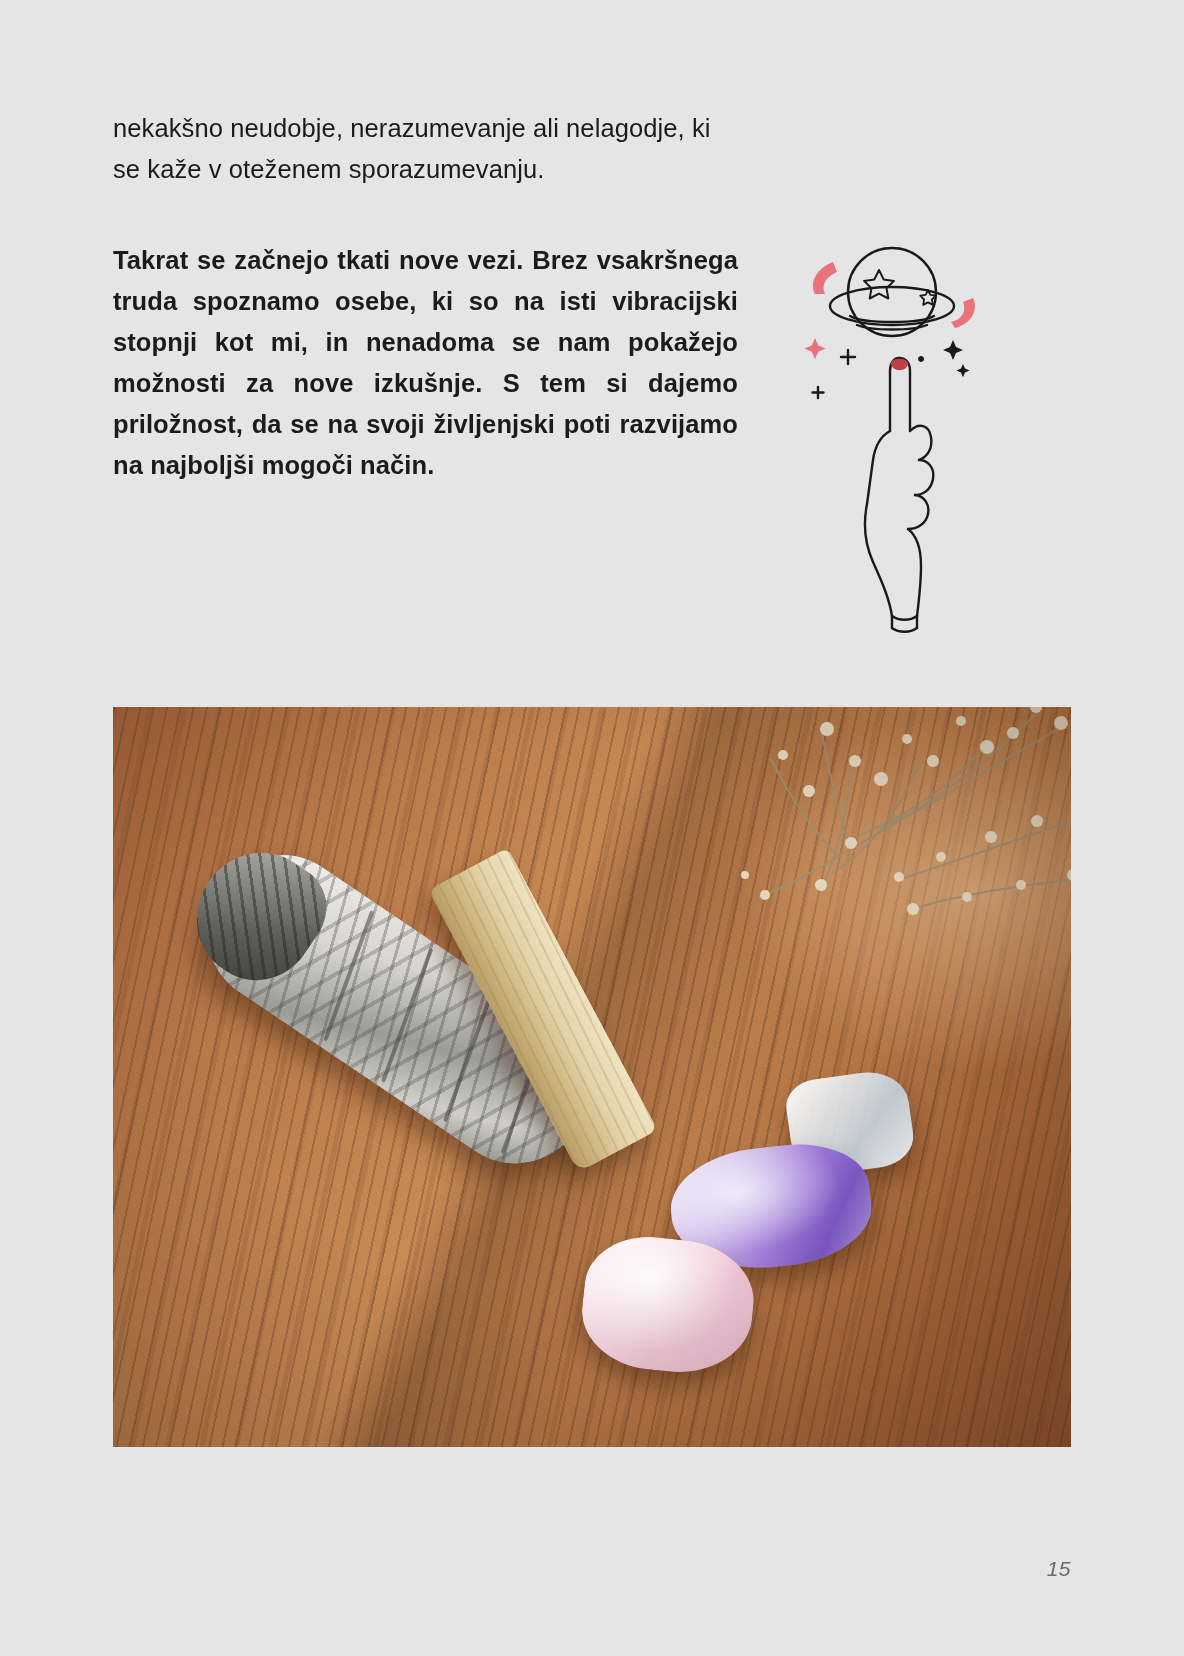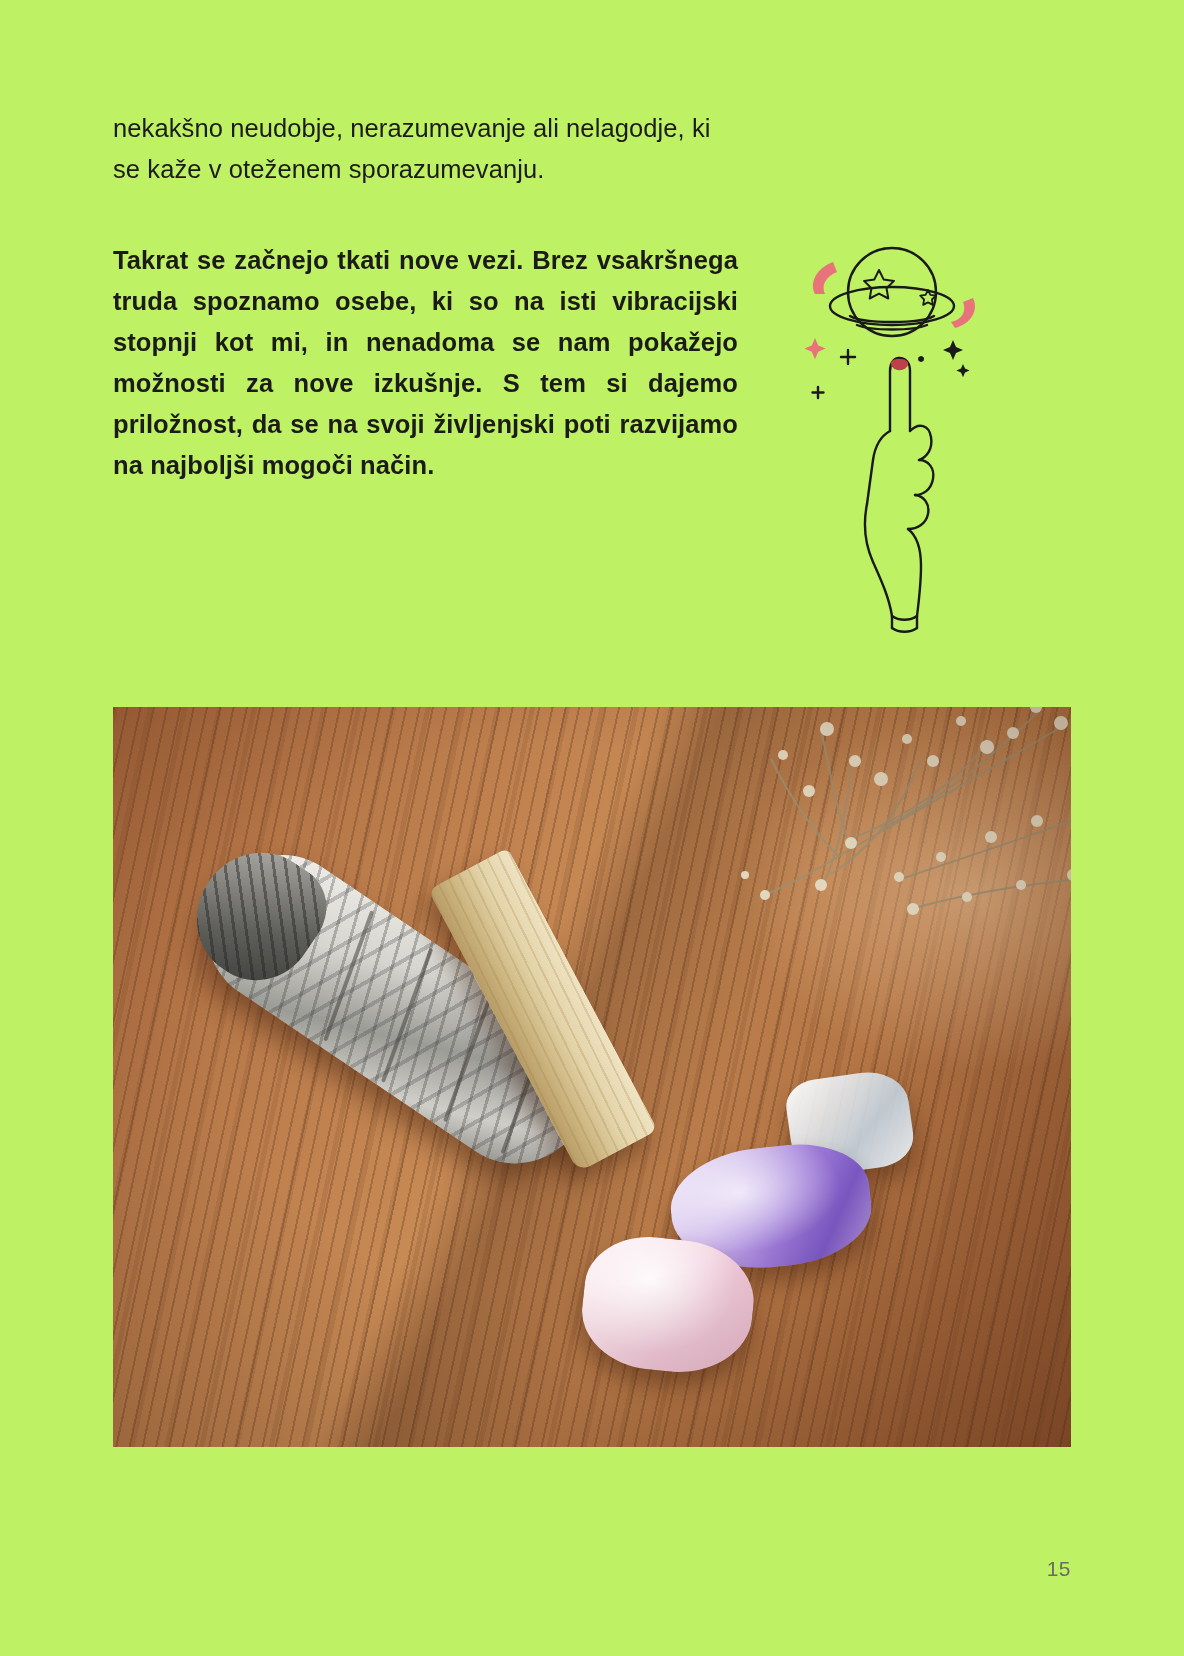--- a/index.html
+++ b/index.html
@@ -12,21 +12,21 @@
     height: 1656px;
     position: relative;
     font-family: "Liberation Sans", sans-serif;
     color: #231f20;
     overflow: hidden;
   }
 
   .page {
     position: absolute;
     inset: 0;
-    background: #bef264;
+    background: #e5e5e5;
   }
 
   
   .text-col {
     position: absolute;
     left: 113px;
     top: 108px;
     width: 625px;
   }
   .para {
@@ -222,20 +222,21 @@
   .flowers svg { display:block; width:100%; height:100%; }
 
   
   .page-number {
     position: absolute;
     right: 113px;
     bottom: 75px;
     font-size: 21px;
     color: #6d6a67;
     letter-spacing: 0.5px;
+    font-style: italic;
   }
 </style>
 </head>
 <body>
 
 <div class="page">
 
   <div class="text-col">
     <p class="para first">nekakšno neudobje, nerazumevanje ali nelagodje, ki se kaže v oteženem sporazumevanju.</p>
     <p class="para justified">Takrat se začnejo tkati nove vezi. Brez vsakršnega truda spoznamo osebe, ki so na isti vibracijski stopnji kot mi, in nenadoma se nam pokažejo možnosti za nove izkušnje. S tem si dajemo priložnost, da se na svoji življenjski poti razvijamo na najboljši mogoči način.</p>

